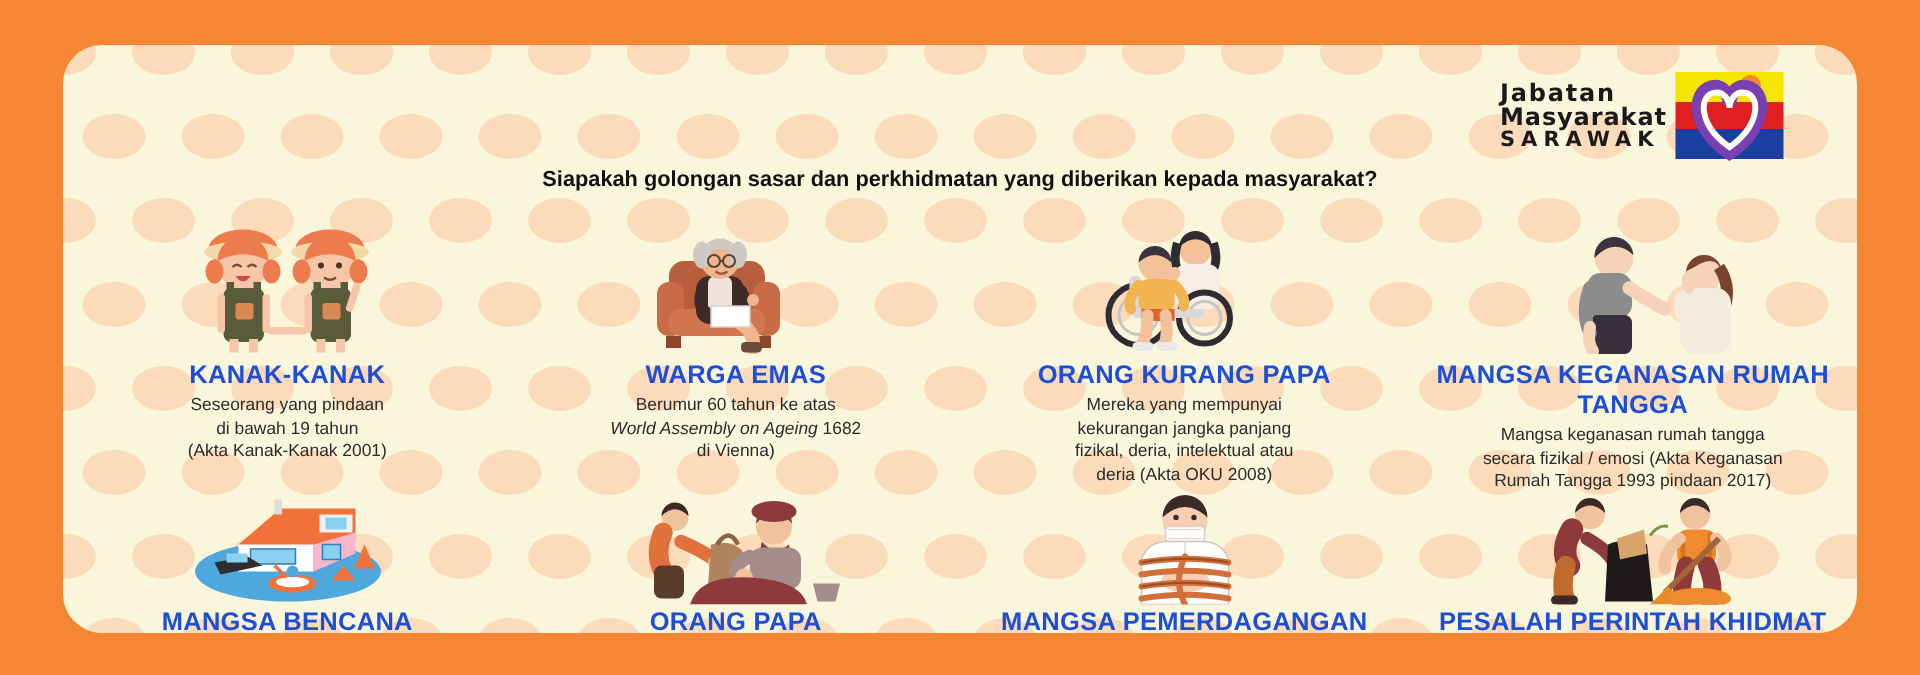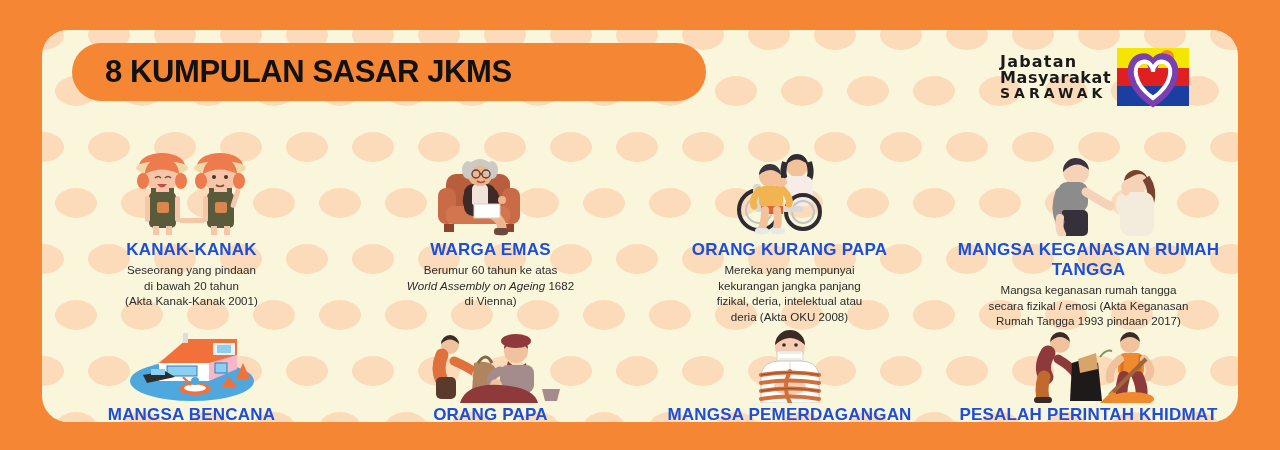--- a/index.html
+++ b/index.html
@@ -277,40 +277,38 @@
         <div class="dot" style="left: 673px; top: 382px;"></div>
         <div class="dot" style="left: 739px; top: 382px;"></div>
         <div class="dot" style="left: 805px; top: 382px;"></div>
         <div class="dot" style="left: 871px; top: 382px;"></div>
         <div class="dot" style="left: 937px; top: 382px;"></div>
         <div class="dot" style="left: 1003px; top: 382px;"></div>
         <div class="dot" style="left: 1069px; top: 382px;"></div>
         <div class="dot" style="left: 1135px; top: 382px;"></div>
       </div>
 
-    <div class="title-pill">
-      <div class="title-text">8 KUMPULAN SASAR JKMS</div>
-    </div>
 
     <div class="logo">
       <div class="logo-words">
         <span class="lw1">Jabatan</span>
         <span class="lw3">Masyarakat</span>
         <span class="lw4">SARAWAK</span>
       </div>
       <svg class="logo-mark" viewBox="0 0 76 62">
         <rect x="2" y="2" width="72" height="20" fill="#F5E600"></rect>
         <rect x="2" y="22" width="72" height="18" fill="#E02020"></rect>
         <rect x="2" y="40" width="72" height="20" fill="#1B3FA0"></rect>
         <circle cx="52" cy="11" r="7" fill="#F58634"></circle>
         <path d="M38 56 C 14 40, 12 16, 26 12 C 34 10, 38 18, 38 24 C 38 18, 42 10, 50 12 C 64 16, 62 40, 38 56 Z" fill="none" stroke="#7A3FB0" stroke-width="9"></path>
         <path d="M38 52 C 18 38, 17 19, 27 16 C 34 14, 38 21, 38 26 C 38 21, 42 14, 49 16 C 59 19, 58 38, 38 52 Z" fill="none" stroke="#ffffff" stroke-width="4"></path>
       </svg>
     </div>
 
+    <div class="subtitle">Siapakah golongan sasar dan perkhidmatan yang diberikan kepada masyarakat?</div>
 
     <div class="grid">
 
       <div class="card">
         <div class="card-art">
           <svg width="150" height="88" viewBox="0 0 150 88">
 
             <ellipse cx="45" cy="18" rx="23" ry="13" fill="#EE7B4D"></ellipse>
             <ellipse cx="45" cy="20" rx="26" ry="7" fill="#F2D9A8"></ellipse>
             <circle cx="45" cy="28" r="17" fill="#F7C6A8"></circle>
@@ -346,21 +344,21 @@
             <rect x="116" y="40" width="5" height="20" rx="2.5" fill="#F7C6A8" transform="rotate(18 118 50)"></rect>
             <rect x="94" y="78" width="6" height="9" fill="#F7C6A8"></rect>
             <rect x="107" y="78" width="6" height="9" fill="#F7C6A8"></rect>
 
             <rect x="62" y="70" width="26" height="5" rx="2.5" fill="#F7C6A8"></rect>
           </svg>
         </div>
         <div class="card-title">KANAK-KANAK</div>
         <div class="card-body">
           <div>Seseorang yang pindaan</div>
-          <div>di bawah 20 tahun</div>
+          <div>di bawah 19 tahun</div>
           <div>(Akta Kanak-Kanak 2001)</div>
         </div>
       </div>
 
       <div class="card">
         <div class="card-art">
           <svg width="150" height="88" viewBox="0 0 150 88">
 
             <rect x="30" y="26" width="64" height="46" rx="10" fill="#B95E3C"></rect>
             <rect x="22" y="40" width="18" height="36" rx="8" fill="#C96B46"></rect>

